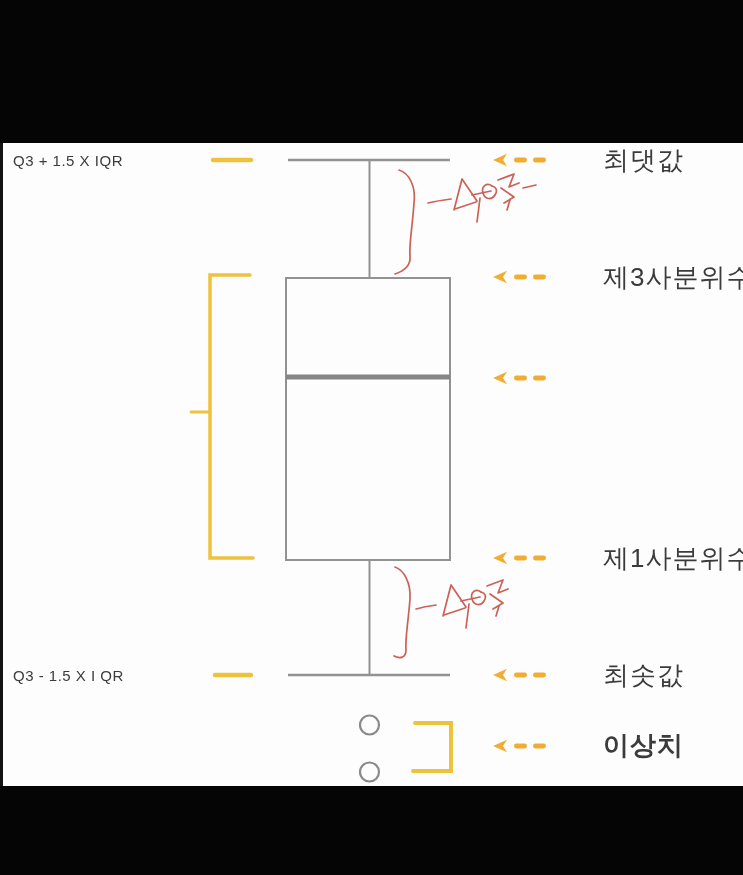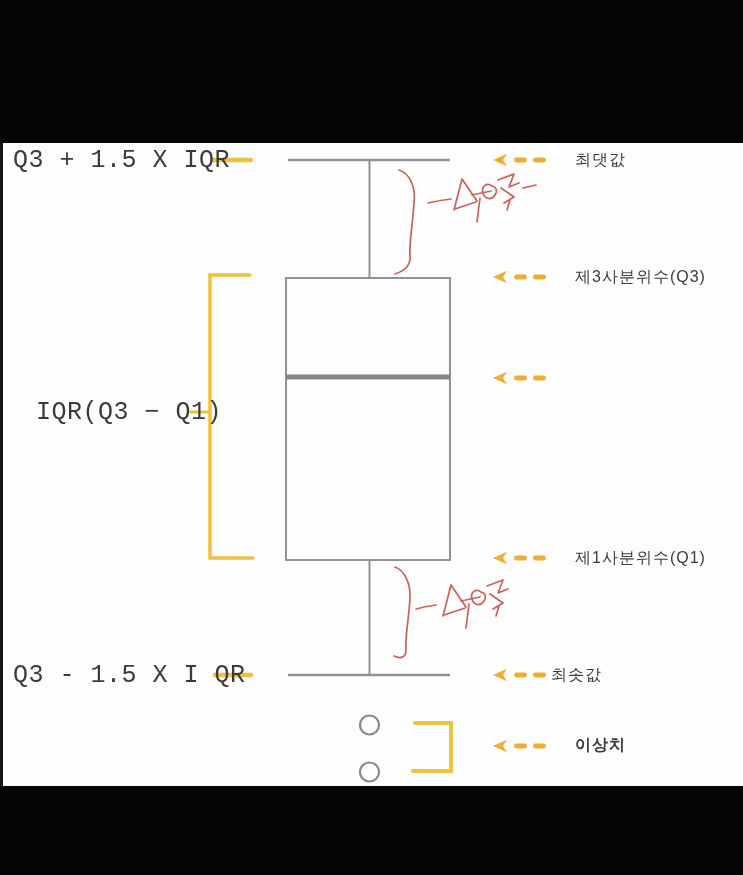--- a/index.html
+++ b/index.html
@@ -19,22 +19,22 @@
     background:#fdfdfd;
     border-left:3px solid #141414;
   }
   .plot-svg{position:absolute;top:0;left:0;pointer-events:none;}
   .lbl{
     position:absolute;
     transform:translateY(-50%);
     color:#3b3b3b;
     white-space:nowrap;
   }
-  .lbl.en{font-size:25px;letter-spacing:0.5px;font-family:Liberation Mono, monospace;}
-  .lbl.ko{font-size:16px;letter-spacing:1px;}
+  .lbl.en{font-size:15px;letter-spacing:0.5px;}
+  .lbl.ko{font-size:26px;letter-spacing:1px;margin-left:28px;}
   .arrow{position:absolute;width:56px;height:14px;}
 </style>
 </head>
 <body>
 
 <div class="screen">
 
   <div class="letterbox top"></div>
 
   <div class="canvas">
@@ -105,26 +105,25 @@
       <rect x="22" y="4.6" width="13" height="4.8" rx="2.4" fill="#f0ad31"></rect>
       <rect x="41" y="4.6" width="13" height="4.8" rx="2.4" fill="#f0ad31"></rect>
     </svg>
     <svg class="arrow" style="left:489px;top:596px;" viewBox="0 0 56 14">
       <path d="M1 7 L15 0.8 L11 7 L15 13.2 Z" fill="#f0ad31"></path>
       <rect x="22" y="4.6" width="13" height="4.8" rx="2.4" fill="#f0ad31"></rect>
       <rect x="41" y="4.6" width="13" height="4.8" rx="2.4" fill="#f0ad31"></rect>
     </svg>
 
     <div class="lbl en" style="left:10px;top:17px;">Q3 + 1.5 X IQR</div>
-    <div class="lbl en" style="left:33px;top:269px;">IQR(Q3 − Q1)</div>
     <div class="lbl en" style="left:10px;top:532px;">Q3 - 1.5 X I QR</div>
 
     <div class="lbl ko" style="left:572px;top:17px;">최댓값</div>
     <div class="lbl ko" style="left:572px;top:134px;">제3사분위수(Q3)</div>
     <div class="lbl ko" style="left:572px;top:415px;">제1사분위수(Q1)</div>
-    <div class="lbl ko" style="left:548px;top:532px;">최솟값</div>
+    <div class="lbl ko" style="left:572px;top:532px;">최솟값</div>
     <div class="lbl ko" style="left:572px;top:602px;font-weight:bold;">이상치</div>
 
   </div>
 
   <div class="letterbox bottom"></div>
 
 </div>
 
 </body></html>

